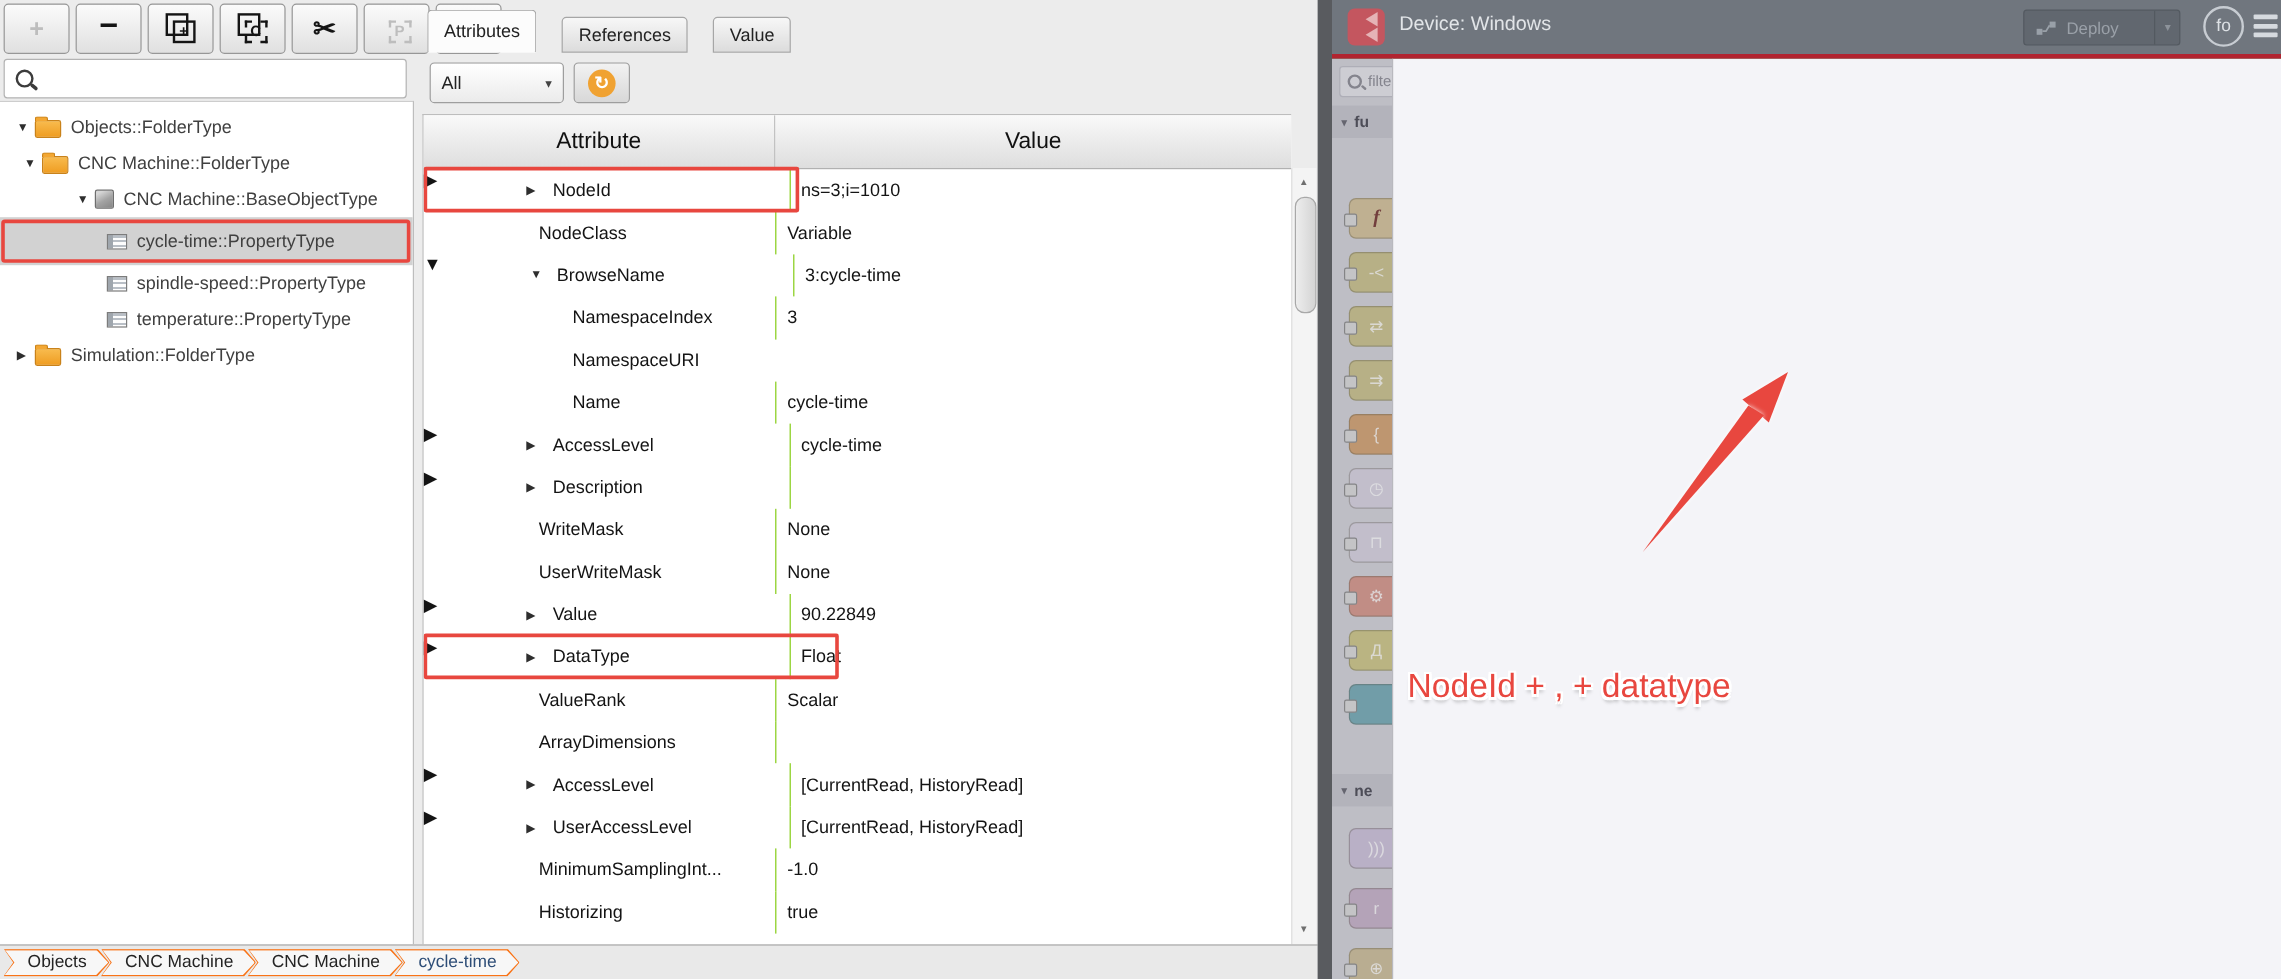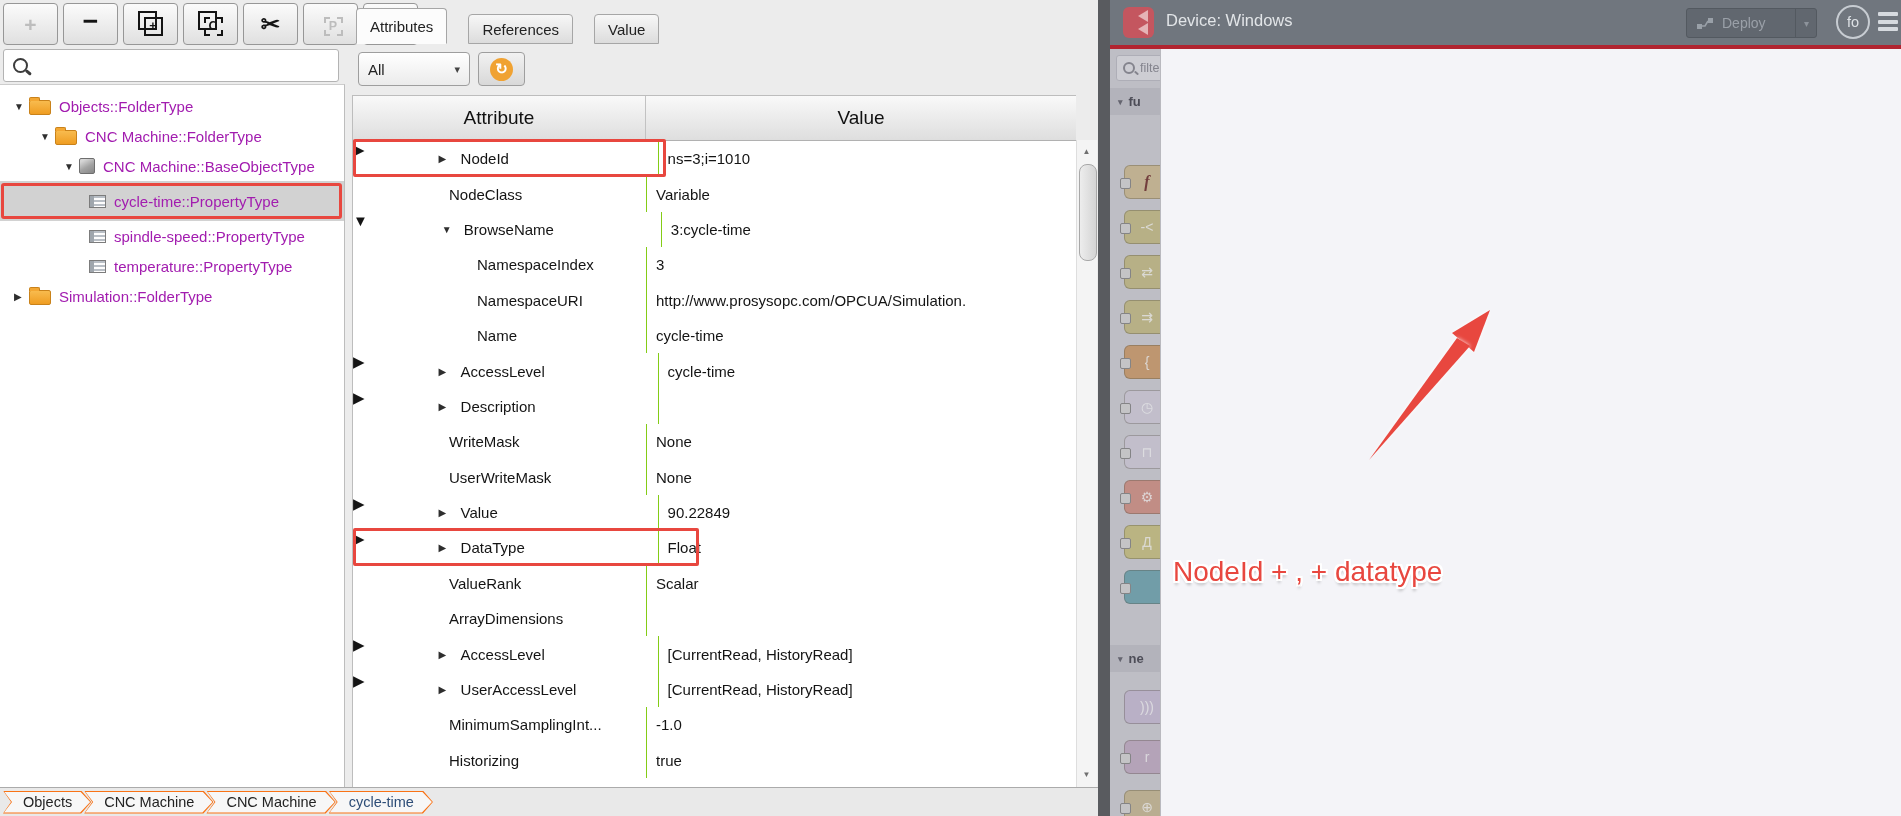--- a/index.html
+++ b/index.html
@@ -26,29 +26,29 @@
   .tbtn.disabled .tg::before{border-color:#bdbdbd}
   .searchbox{left:3px;top:49px;width:336px;height:33px;background:#fff;border:1px solid #b3b3b3;
         border-radius:3px;display:flex;align-items:center;padding-left:9px;box-sizing:border-box}
   .mag{width:11px;height:11px;border:2px solid #3c3c3c;border-radius:50%;position:relative;flex:0 0 auto}
   .mag::after{content:"";position:absolute;width:7px;height:2.5px;background:#3c3c3c;
         transform:rotate(40deg);right:-6px;bottom:-2px;border-radius:2px}
   .searchbox input{border:none;outline:none;background:transparent;margin-left:6px;width:290px;font-size:14px}
   
   .tree{left:0;top:84px;width:345px;height:703px;background:#fff;border-right:1px solid #bdbdbd;
         border-top:1px solid #cdcdcd;padding-top:6px;box-sizing:border-box;overflow:hidden}
-  .trow{height:30px;display:flex;align-items:center;position:relative;font-size:15px;color:#a21caf;white-space:nowrap}
+  .trow{height:30px;display:flex;align-items:center;position:relative;font-size:15px;color:#404040;white-space:nowrap}
   .trow.selected{background:#d2d2d2}
   .trow.annotated{height:40px}
   .trow.annotated::after{content:"";position:absolute;left:1px;right:2px;top:2px;bottom:2px;
         border:3px solid #e8473f;border-radius:3px;pointer-events:none}
   .trow .exp{width:15px;font-size:10px;color:#2e2e2e;flex:0 0 auto}
   .expander-open::before{content:"▼"}
   .expander-closed::before{content:"▶"}
-  .depth-0{padding-left:14px}.depth-1{padding-left:40px}.depth-2{padding-left:64px}.depth-3{padding-left:74px}
+  .depth-0{padding-left:14px}.depth-1{padding-left:20px}.depth-2{padding-left:64px}.depth-3{padding-left:74px}
   .ticon{margin-right:8px;flex:0 0 auto}
   .icon-folder{width:20px;height:13px;background:linear-gradient(#f8bb4e,#ef9d22);border:1px solid #c9821a;
         border-radius:2px;position:relative;margin-top:2px}
   .icon-folder::before{content:"";position:absolute;top:-4px;left:-1px;width:9px;height:3px;
         background:#f3a733;border:1px solid #c9821a;border-bottom:none;border-radius:2px 2px 0 0}
   .icon-cube{width:14px;height:14px;background:linear-gradient(150deg,#d6d6d6 15%,#a3a3a3 55%,#868686);
         border:1px solid #6e6e6e;border-radius:2px}
   .icon-property{width:17px;height:13px;background:#fdfdfd;border:1px solid #7c7c7c;box-sizing:border-box;
         background-image:linear-gradient(90deg,#9fa6ad 4px,transparent 4px),
         repeating-linear-gradient(#b9bfc6 0 2px,transparent 2px 4px)}
@@ -297,23 +297,20 @@
           <div class="cvalue">
             <span>3</span>
           </div>
         </div>
 
         <div class="arow expander-none indent-1">
           <div class="cname">
 
             <span>NamespaceURI</span>
           </div>
-          <div class="cvalue">
-            <span>http://www.prosysopc.com/OPCUA/Simulation.</span>
-          </div>
         </div>
 
         <div class="arow expander-none indent-1">
           <div class="cname">
 
             <span>Name</span>
           </div>
           <div class="cvalue">
             <span>cycle-time</span>
           </div>

